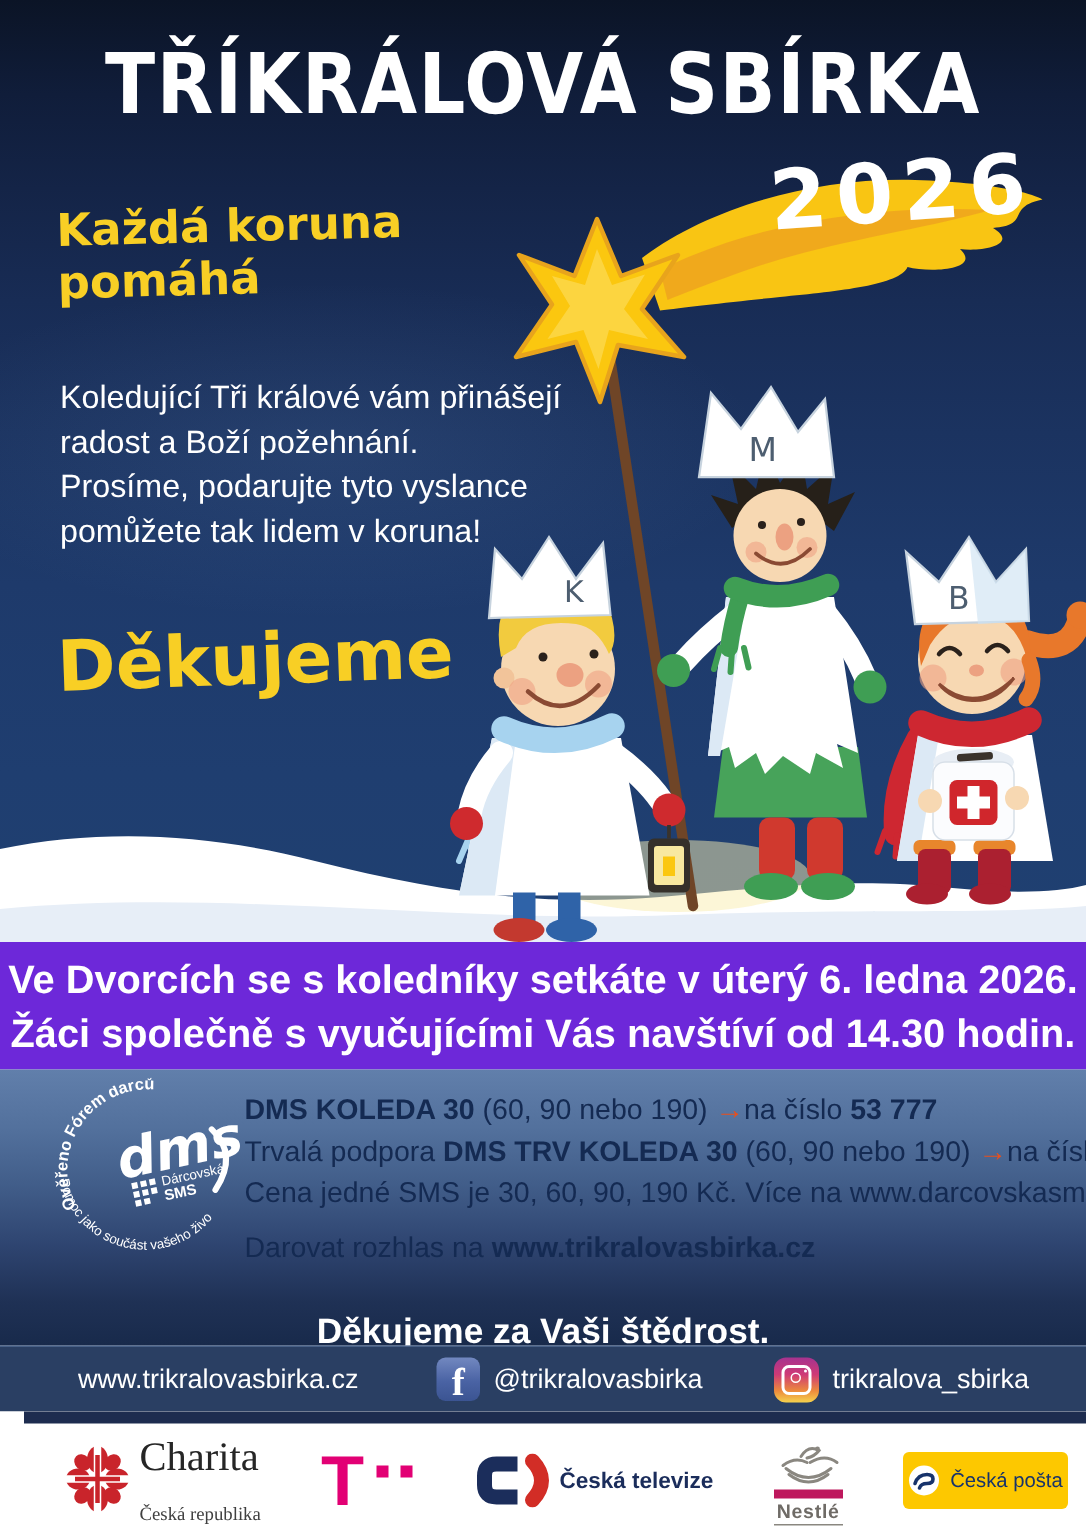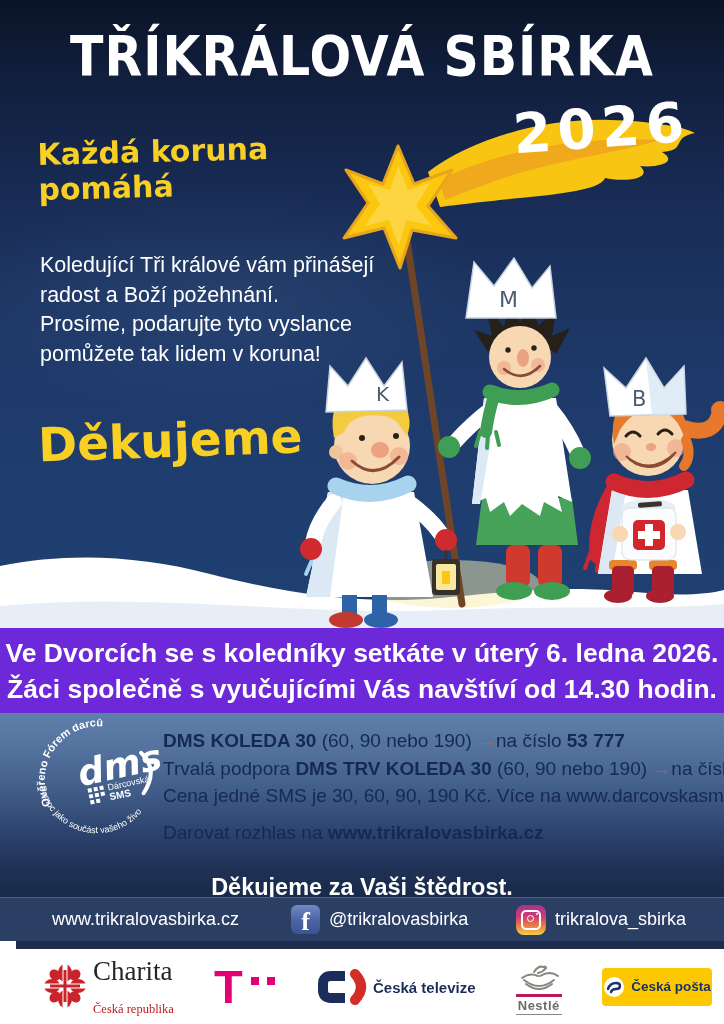--- a/index.html
+++ b/index.html
@@ -58,31 +58,31 @@
   .ig-lens{position:absolute;left:3.5px;top:3.5px;width:5px;height:5px;border:1.6px solid #fff;border-radius:50%;}
   .ig-dot{position:absolute;right:1px;top:1px;width:2.4px;height:2.4px;background:#fff;border-radius:50%;}
 
   
   .footer{position:absolute;top:941px;left:0;width:724px;height:73px;background:#fff;padding-left:16px;}
   .footer-strip{height:8px;background:#1d2c4f;}
   .logo-row{display:flex;justify-content:space-between;align-items:center;height:75px;padding:0 28px;}
   .charita{display:flex;align-items:center;gap:7px;}
   .charita-text{display:flex;flex-direction:column;line-height:1;}
   .charita-name{font-family:"Liberation Serif",serif;font-size:27px;color:#262626;}
-  .charita-sub{font-family:"Liberation Serif",serif;font-size:12.5px;color:#b91c1c;margin-top:18px;}
+  .charita-sub{font-family:"Liberation Serif",serif;font-size:12.5px;color:#404040;margin-top:18px;}
   .telekom{display:flex;align-items:flex-start;color:#e20074;}
   .t-letter{font-size:47px;font-weight:bold;line-height:40px;font-family:"Liberation Sans",sans-serif;}
   .tdot{width:8px;height:8px;background:#e20074;margin-top:10px;margin-left:8px;}
   .ct{display:flex;flex-direction:row;align-items:center;}
   .ct-label{font-size:15px;font-weight:bold;color:#1b2d5b;margin-top:1px;}
   .rozhlas{display:flex;align-items:center;gap:7px;color:#21376b;font-weight:bold;font-size:19px;}
   .nestle{display:flex;flex-direction:column;align-items:center;color:#6f6b66;}
-  .nestle-label{font-size:13px;font-weight:bold;letter-spacing:.5px;border-top:3px solid #be185d;border-bottom:1px solid #8a8780;padding:1px 2px;}
+  .nestle-label{font-size:13px;font-weight:bold;letter-spacing:.5px;border-top:6px solid #be185d;border-bottom:1px solid #8a8780;padding:1px 2px;}
   .posta{width:110px;height:38px;background:#fdc800;border-radius:4px;display:flex;align-items:center;justify-content:center;gap:6px;}
-  .posta-label{font-size:13.5px;font-weight:bold;color:#17336b;}
+  .posta-label{font-size:13.5px;font-weight:normal;color:#17336b;}
 </style>
 </head>
 <body>
 
 <div class="poster">
 
   <div class="hero">
     <div class="hero-wash"></div>
 
     <svg class="illustration" viewBox="0 0 724 628">

